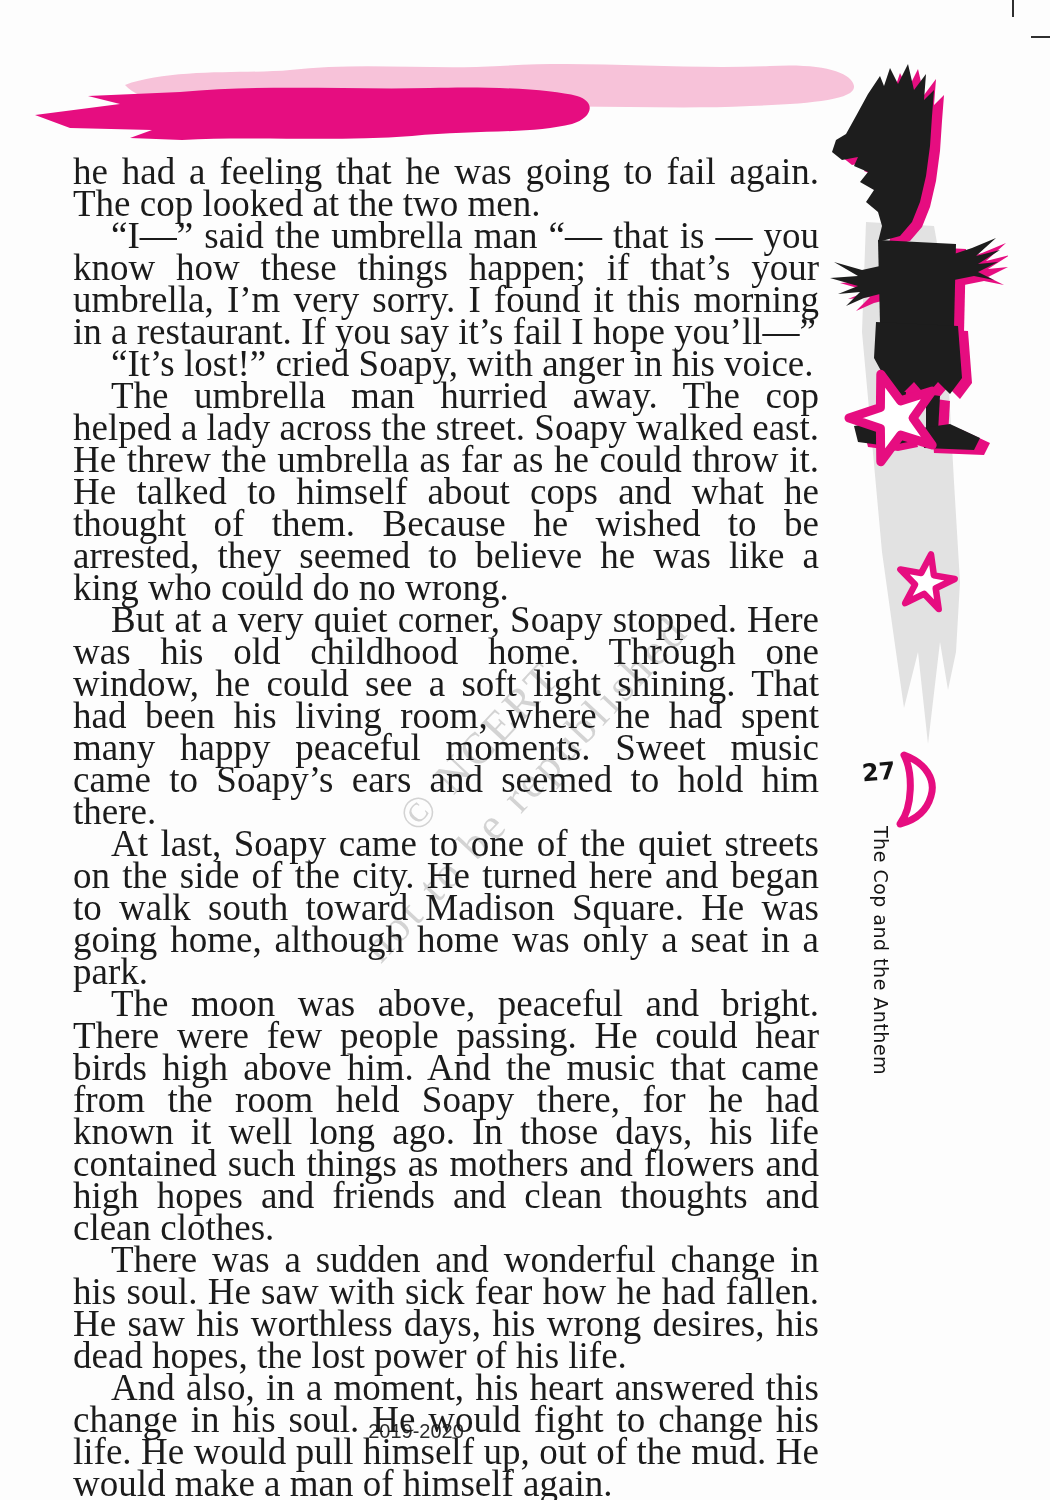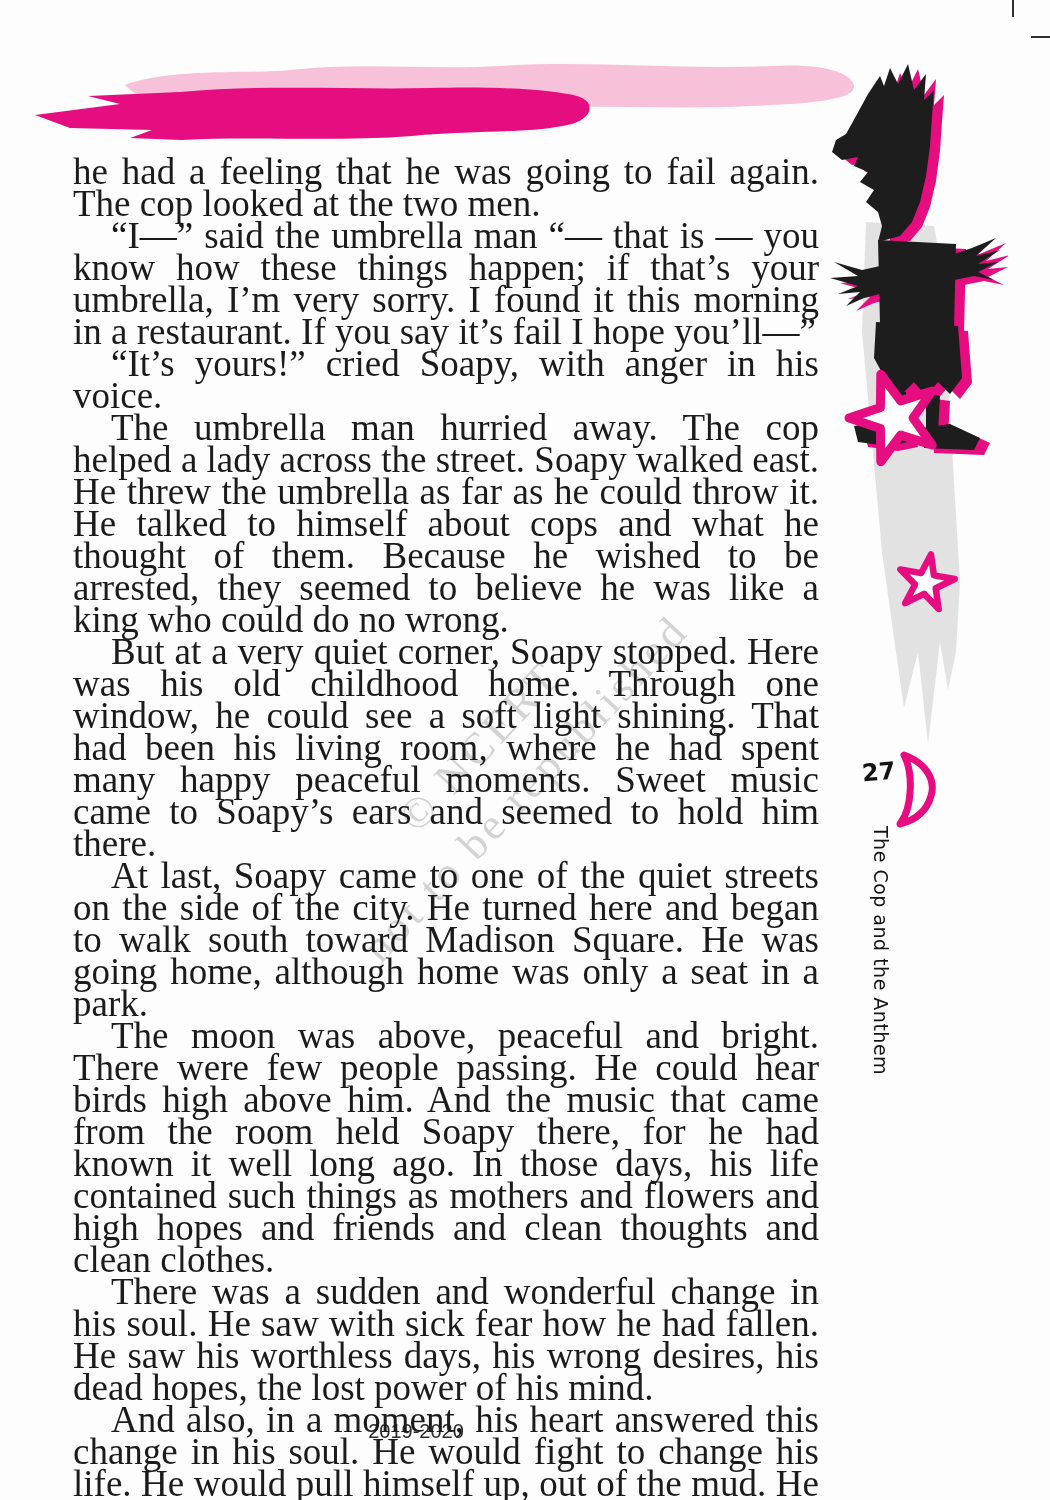--- a/index.html
+++ b/index.html
@@ -131,26 +131,26 @@
   <div class="cropmark-h"></div>
 
   <div class="watermark">
     <span>© NCERT</span>
     <span>not to be republished</span>
   </div>
 
   <div class="story">
       <p>he had a feeling that he was going to fail again. The cop looked at the two men.</p>
       <p>“I—” said the umbrella man “— that is — you know how these things happen; if that’s your umbrella, I’m very sorry. I found it this morning in a restaurant. If you say it’s fail I hope you’ll—”</p>
-      <p>“It’s yours!” cried Soapy, with anger in his voice.</p>
+      <p>“It’s lost!” cried Soapy, with anger in his voice.</p>
       <p>The umbrella man hurried away. The cop helped a lady across the street. Soapy walked east. He threw the umbrella as far as he could throw it. He talked to himself about cops and what he thought of them. Because he wished to be arrested, they seemed to believe he was like a king who could do no wrong.</p>
       <p>But at a very quiet corner, Soapy stopped. Here was his old childhood home. Through one window, he could see a soft light shining. That had been his living room, where he had spent many happy peaceful moments. Sweet music came to Soapy’s ears and seemed to hold him there.</p>
       <p>At last, Soapy came to one of the quiet streets on the side of the city. He turned here and began to walk south toward Madison Square. He was going home, although home was only a seat in a park.</p>
       <p>The moon was above, peaceful and bright. There were few people passing. He could hear birds high above him. And the music that came from the room held Soapy there, for he had known it well long ago. In those days, his life contained such things as mothers and flowers and high hopes and friends and clean thoughts and clean clothes.</p>
-      <p>There was a sudden and wonderful change in his soul. He saw with sick fear how he had fallen. He saw his worthless days, his wrong desires, his dead hopes, the lost power of his mind.</p>
+      <p>There was a sudden and wonderful change in his soul. He saw with sick fear how he had fallen. He saw his worthless days, his wrong desires, his dead hopes, the lost power of his life.</p>
       <p>And also, in a moment, his heart answered this change in his soul. He would fight to change his life. He would pull himself up, out of the mud. He would make a man of himself again.</p>
     </div>
 
   <div class="pagenum">27</div>
   <svg class="moon" viewBox="0 0 62 80" aria-hidden="true">
     <path d="M24,5 C46,13 56,30 51,46 C47,60 36,70 20,74 C33,57 33,22 24,5 Z"></path>
   </svg>
 
   <div class="chapter">The Cop and the Anthem</div>
 

